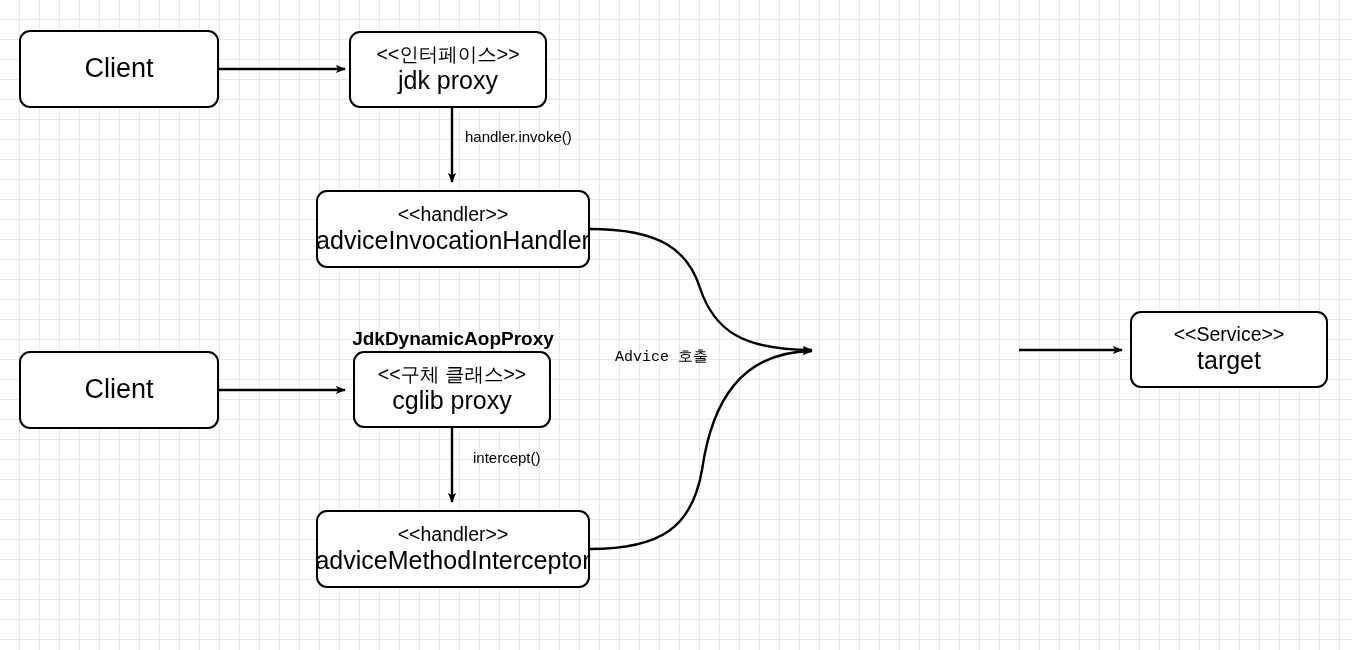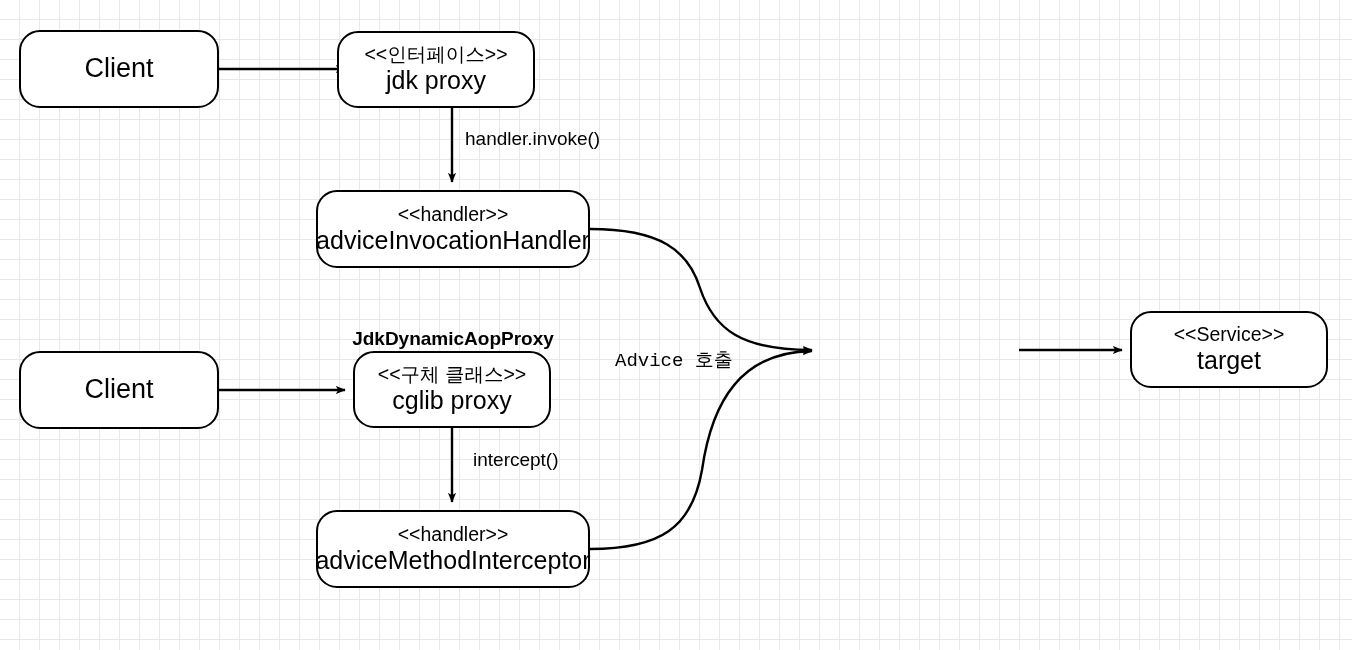--- a/index.html
+++ b/index.html
@@ -31,21 +31,21 @@
     left: 0;
     top: 0;
     width: 1352px;
     height: 650px;
     pointer-events: none;
   }
   .node {
     position: absolute;
     box-sizing: border-box;
     border: 2.4px solid #000000;
-    border-radius: 21px;
+    border-radius: 11px;
     background: #ffffff;
     display: flex;
     flex-direction: column;
     align-items: center;
     justify-content: center;
     color: #000000;
     line-height: 1.18;
     text-align: center;
   }
   .node .ln1 { display: block; white-space: nowrap; }
@@ -57,21 +57,21 @@
     position: absolute;
     font-size: 19px;
     font-weight: bold;
     color: #000000;
     white-space: nowrap;
     text-align: center;
     margin-top: 40px;
   }
   .edge-label {
     position: absolute;
-    font-size: 19px;
+    font-size: 15px;
     color: #000000;
     white-space: nowrap;
   }
 </style>
 </head>
 <body>
 
 <div id="canvas">
 
   <svg id="edges" viewBox="0 0 1352 650">
@@ -96,21 +96,21 @@
       <path d="M590,549 C 660,549 692,528 702,470 C 712,400 742,352 812,351" marker-end="url(#arrow)"></path>
 
       <line x1="1019" y1="350" x2="1122" y2="350" marker-end="url(#arrow)"></line>
     </g>
   </svg>
 
   <div class="node" style="left:19px; top:30px; width:200px; height:78px;">
     <span class="ln1 big-label">Client</span>
   </div>
 
-  <div class="node" style="left:337px; top:31px; width:198px; height:77px;">
+  <div class="node" style="left:349px; top:31px; width:198px; height:77px;">
     <span class="ln1 stereo">&lt;&lt;인터페이스&gt;&gt;</span>
     <span class="ln2 name">jdk proxy</span>
   </div>
 
   <div class="node" style="left:316px; top:190px; width:274px; height:78px;">
     <span class="ln1 stereo">&lt;&lt;handler&gt;&gt;</span>
     <span class="ln2 name">adviceInvocationHandler</span>
   </div>
 
   <div class="node" style="left:19px; top:351px; width:200px; height:78px;">

